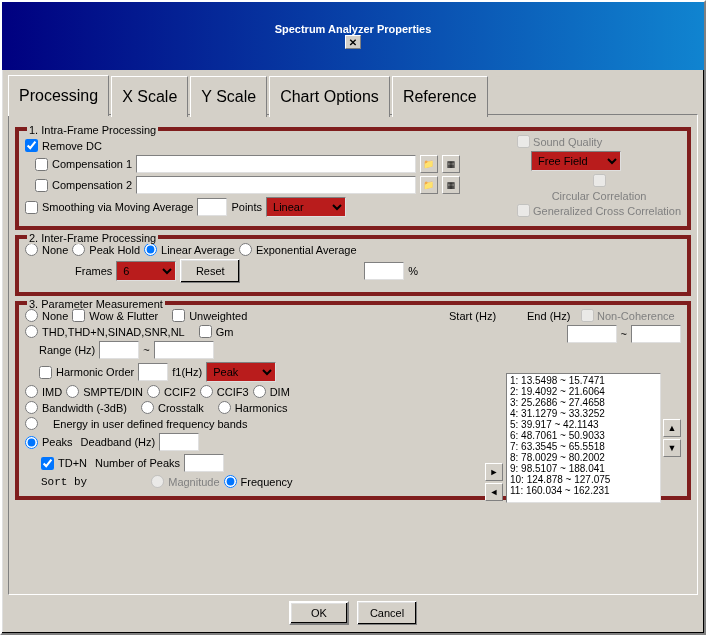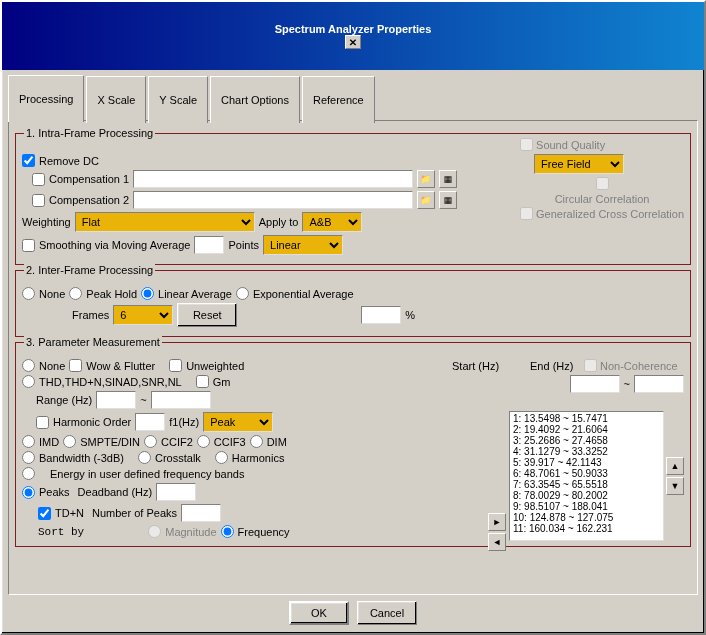--- a/index.html
+++ b/index.html
@@ -56,27 +56,27 @@
       flex: 1;
     }
     
     .tabs {
       display: flex;
       margin-bottom: -1px;
       position: relative;
       z-index: 1;
     }
     .tab {
-      padding: 17px 10px;
+      padding: 11px 10px;
       background: #d4d0c8;
       border: 1px solid #808080;
       border-bottom: none;
       margin-right: 2px;
       cursor: pointer;
-      font-size: 11px;
+      font-size: 16px;
       position: relative;
     }
     .tab.active {
       border-color: #ffffff #808080 #d4d0c8 #ffffff;
       background: #d4d0c8;
       font-weight: normal;
       padding-bottom: 4px;
       top: 1px;
       z-index: 2;
     }
@@ -89,22 +89,22 @@
       border-color: #808080 #ffffff #ffffff #808080;
       background: #d4d0c8;
       padding: 6px;
       flex: 1;
       position: relative;
       overflow: hidden;
     }
 
     
     .group {
-      border: 1px solid #7f1d1d;
-      padding: 16px 6px 6px;
+      border: 4px solid #7f1d1d;
+      padding: 4px 6px 6px;
       margin-bottom: 5px;
       position: relative;
     }
     .group-label {
       position: absolute;
       top: -7px;
       left: 8px;
       background: #d4d0c8;
       padding: 0 2px;
       font-size: 11px;
@@ -114,21 +114,21 @@
       border: 1px solid;
       border-color: #808080 #dfdfdf #dfdfdf #808080;
       background: white;
       height: 18px;
       font-size: 11px;
       padding: 1px 2px;
     }
     select {
       border: 1px solid;
       border-color: #808080 #dfdfdf #dfdfdf #808080;
-      background: #eab308;
+      background: #b91c1c;
       height: 20px;
       font-size: 11px;
       padding: 0 2px;
     }
     button {
       background: #d4d0c8;
       border: 1px solid;
       border-color: #ffffff #808080 #808080 #ffffff;
       box-shadow: inset -1px -1px #000, inset 1px 1px #dfdfdf;
       padding: 3px 10px;
@@ -281,30 +281,20 @@
         </div>
 
         <div class="row row-indent">
           <input type="checkbox" style="">
           <span>Compensation 2</span>
           <div class="comp-field"></div>
           <div class="icon-btn">📁</div>
           <div class="icon-btn">▦</div>
         </div>
 
-        <div class="row">
-          <span>Weighting</span>
-          <select style="width:180px;">
-            <option>Flat</option>
-          </select>
-          <span>Apply to</span>
-          <select style="width:60px;">
-            <option>A&amp;B</option>
-          </select>
-        </div>
 
         <div class="row">
           <input type="checkbox" style="">
           <span>Smoothing via Moving Average</span>
           <input type="text" style="width: 30px;">
           <span>Points</span>
           <select style="width:80px;">
             <option>Linear</option>
           </select>
         </div>

